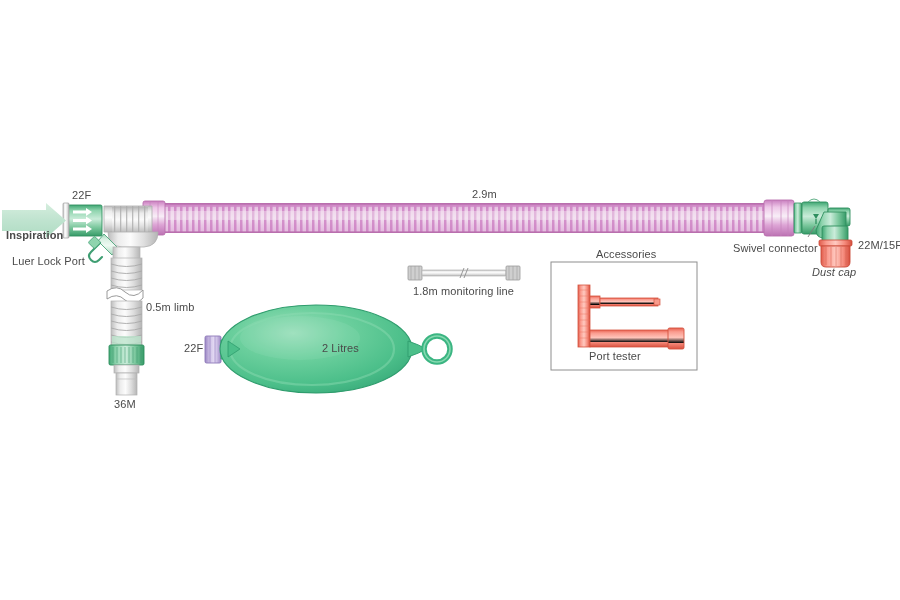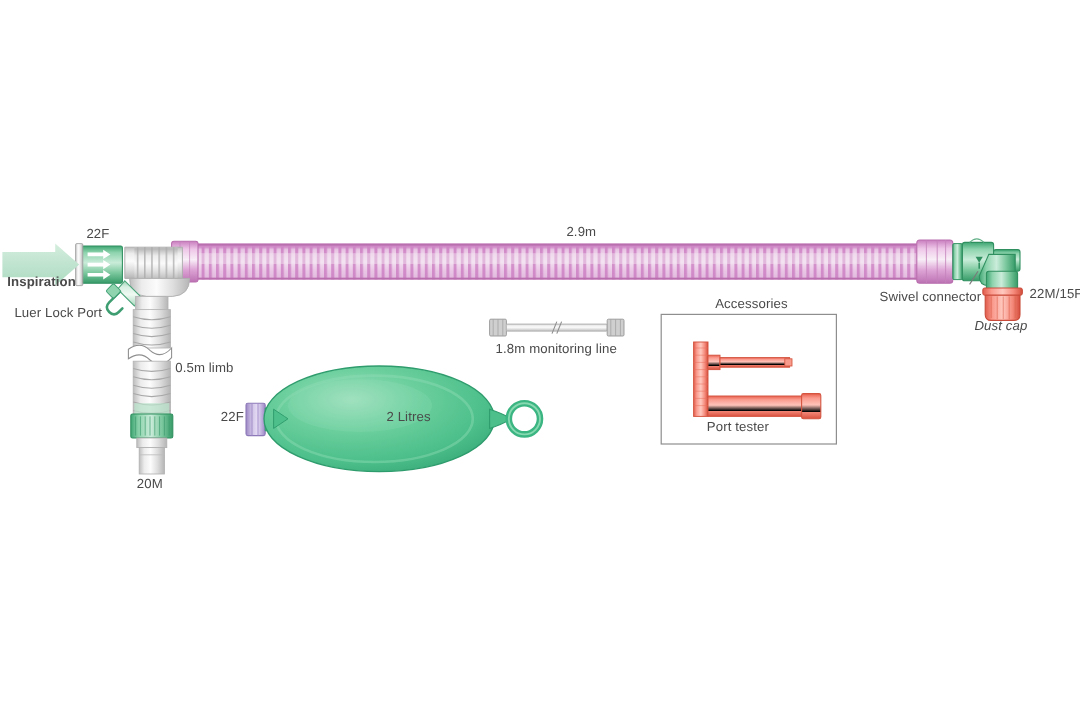--- a/index.html
+++ b/index.html
@@ -336,21 +336,21 @@
 </svg>
 
 <div class="lbl bold" style="left:6px;  top:230px;">Inspiration</div>
 
 <div class="lbl" style="left:72px; top:190px;">22F</div>
 
 <div class="lbl" style="left:12px; top:237px;margin-top:19px;">Luer Lock Port</div>
 
 <div class="lbl" style="left:146px; top:302px;">0.5m limb</div>
 
-<div class="lbl" style="left:114px; top:399px;">20M</div>
+<div class="lbl" style="left:114px; top:399px;">36M</div>
 
 <div class="lbl" style="left:472px; top:189px;">2.9m</div>
 
 <div class="lbl" style="left:733px; top:243px;text-align:right;">Swivel connector</div>
 
 <div class="lbl" style="left:812px; top:267px;font-style:italic;">Dust cap</div>
 
 <div class="lbl" style="left:858px; top:240px;">22M/15F</div>
 
 <div class="lbl" style="left:184px; top:343px;">22F</div>

